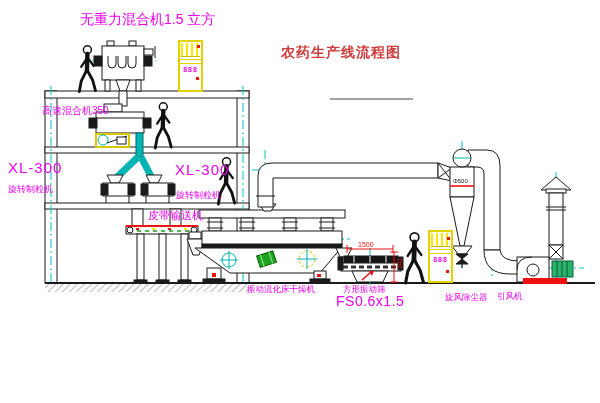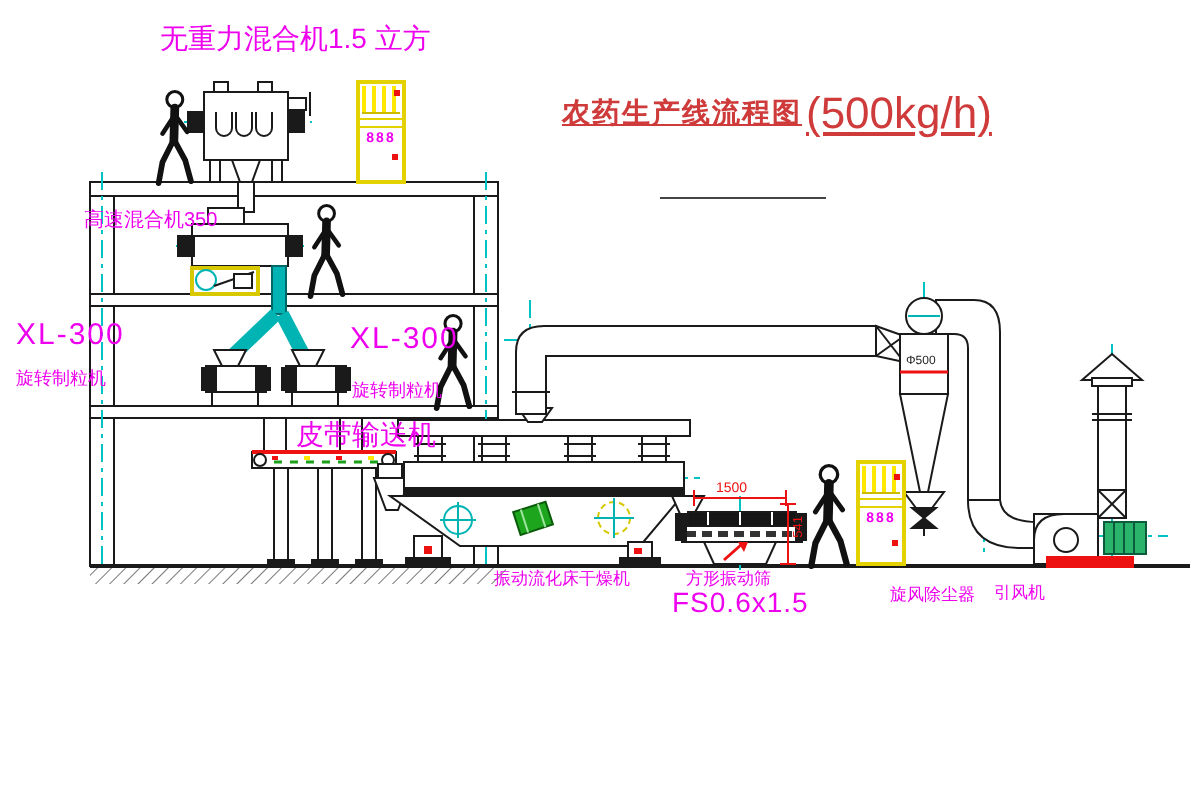--- a/index.html
+++ b/index.html
@@ -3,21 +3,21 @@
 <meta charset="utf-8">
 <style>
   html,body{margin:0;padding:0;background:#fff;}
   #stage{position:relative;width:600px;height:403px;background:#ffffff;overflow:hidden;
          font-family:"Liberation Sans",sans-serif;}
   svg{position:absolute;left:0;top:0;}
   .lbl{position:absolute;color:#ee00ee;white-space:nowrap;line-height:1;font-family:"Liberation Sans",sans-serif;}
   .lbl-s{font-size:9px;}
   .lbl-m{font-size:15px;letter-spacing:1px;}
   .lbl-model{font-size:14px;letter-spacing:0.5px;}
-  .title{position:absolute;left:281px;top:44px;display:flex;align-items:center;gap:2px;color:#cf3a3a;text-decoration:underline;}
+  .title{position:absolute;left:281px;top:44px;display:flex;align-items:flex-end;gap:2px;color:#cf3a3a;}
   .title .zh{font-size:14px;font-weight:bold;letter-spacing:1px;}
   .title .cap{font-size:22px;font-weight:normal;}
   .dim{position:absolute;color:#e11;font-size:7px;}
   .dim-v{writing-mode:vertical-rl;transform:rotate(180deg);}
   .spec{position:absolute;color:#222;font-size:6px;}
   .cabinet{position:absolute;width:25px;border:2px solid #e3d200;background:#fff;box-sizing:border-box;}
   .cab-stripes{height:13px;margin:1px 1px 0 1px;
       background:repeating-linear-gradient(90deg,#ffe800 0 2px,#fff 2px 5px);
       border-bottom:1px solid #caba00;}
   .cab-mid{height:3px;border-top:1px solid #e3d200;border-bottom:1px solid #e3d200;margin:2px 0;}
@@ -269,33 +269,32 @@
     <div class="cab-fill" style="top:16px;"></div>
     <div class="cab-stripes"></div>
     <div class="cab-mid"></div>
     <div class="cab-glyphs">888</div>
     <div class="dot" style="right:1px;top:5px;"></div>
     <div class="dot" style="right:2px;top:38px;"></div>
   </div>
 
   <div class="title">
     <span class="zh">农药生产线流程图</span>
-    <span class="cap">(500kg/h)</span>
   </div>
 
   <div class="lbl lbl-s" style="left:80px;top:12px;font-size:14px;">无重力混合机1.5 立方</div>
   <div class="lbl lbl-s" style="left:42px;top:106px;font-size:10px;">高速混合机350</div>
 
   <div class="lbl lbl-m" style="left:8px;top:160px;">XL-300</div>
   <div class="lbl lbl-s" style="left:8px;top:185px;">旋转制粒机</div>
 
   <div class="lbl lbl-m" style="left:175px;top:162px;">XL-300</div>
   <div class="lbl lbl-s" style="left:176px;top:191px;">旋转制粒机</div>
 
-  <div class="lbl lbl-s" style="left:148px;top:210px;font-size:14px;">皮带输送机</div>
+  <div class="lbl lbl-s" style="left:148px;top:210px;font-size:11px;">皮带输送机</div>
 
   <div class="lbl lbl-s" style="left:247px;top:285px;font-size:8.5px;">振动流化床干燥机</div>
 
   <div class="lbl lbl-s" style="left:343px;top:285px;font-size:8.5px;text-align:right;">方形振动筛</div>
   <div class="lbl lbl-model" style="left:336px;top:294px;">FS0.6x1.5</div>
 
   <div class="lbl lbl-s" style="left:445px;top:293px;font-size:8.5px;">旋风除尘器</div>
   <div class="lbl lbl-s" style="left:497px;top:292px;font-size:8.5px;">引风机</div>
 
   <div class="dim" style="left:358px;top:241px;">1500</div>

